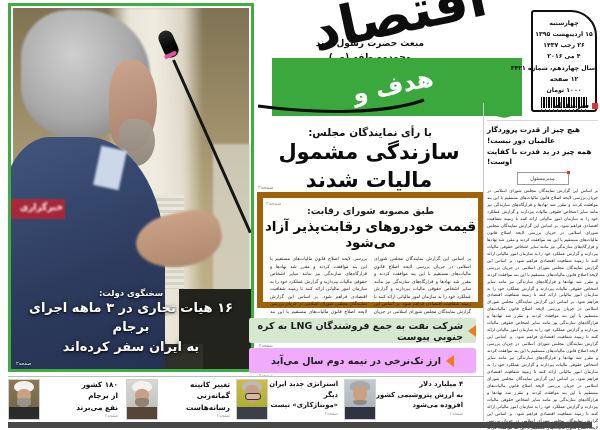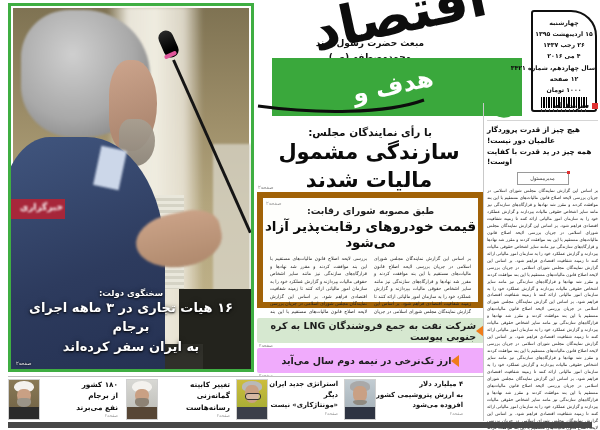--- a/index.html
+++ b/index.html
@@ -70,22 +70,22 @@
   
   .car-box{left:257px;top:192px;width:227px;height:116px;border:6px solid #a16207;background:#fefefc;
            box-sizing:border-box;}
   .car-pref{position:absolute;top:2px;right:auto;left:3px;font-size:5px;color:#999;}
   .car-kicker{margin-top:7px;text-align:center;font-size:9.5px;font-weight:bold;color:#222;}
   .car-headline{margin-top:2px;text-align:center;font-size:13.5px;font-weight:900;color:#0b0b0b;}
   .car-body{margin:5px 7px 0;height:62px;overflow:hidden;column-count:2;column-gap:7px;
             font-size:4.6px;line-height:1.65;text-align:justify;color:#222;filter:blur(.2px);}
 
   
-  .strip{left:257px;width:227px;height:25px;display:flex;align-items:center;justify-content:center;
-         border-radius:2px;}
+  .strip{left:249px;width:227px;height:25px;display:flex;align-items:center;justify-content:center;
+         gap:5px;border-radius:2px;}
   .strip1{top:318px;background:#d6e8d0;}
   .strip2{top:348px;background:#f0abfc;}
   .strip .txt{font-size:9.5px;font-weight:bold;color:#1d1d1d;}
   .chev{width:0;height:0;border-top:6px solid transparent;border-bottom:6px solid transparent;
         border-right:8px solid #ef7c1a;}
   .strip-pref1{left:259px;top:343px;font-size:4.5px;color:#888;}
   .strip-pref2{left:259px;top:373px;font-size:4.5px;color:#888;}
 
   
   .ed-divider{left:483px;top:103px;width:1px;height:318px;background:#c9c9c9;}

